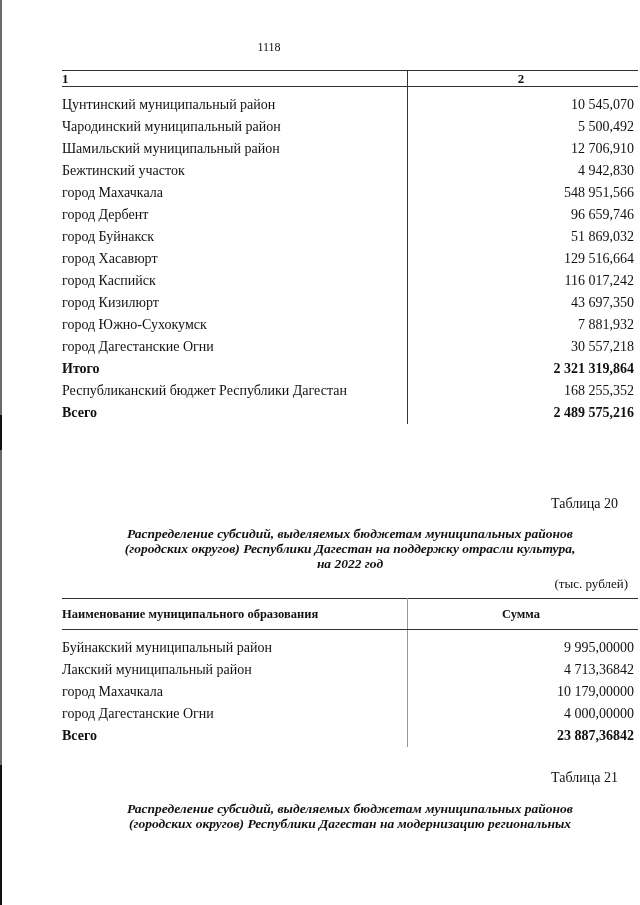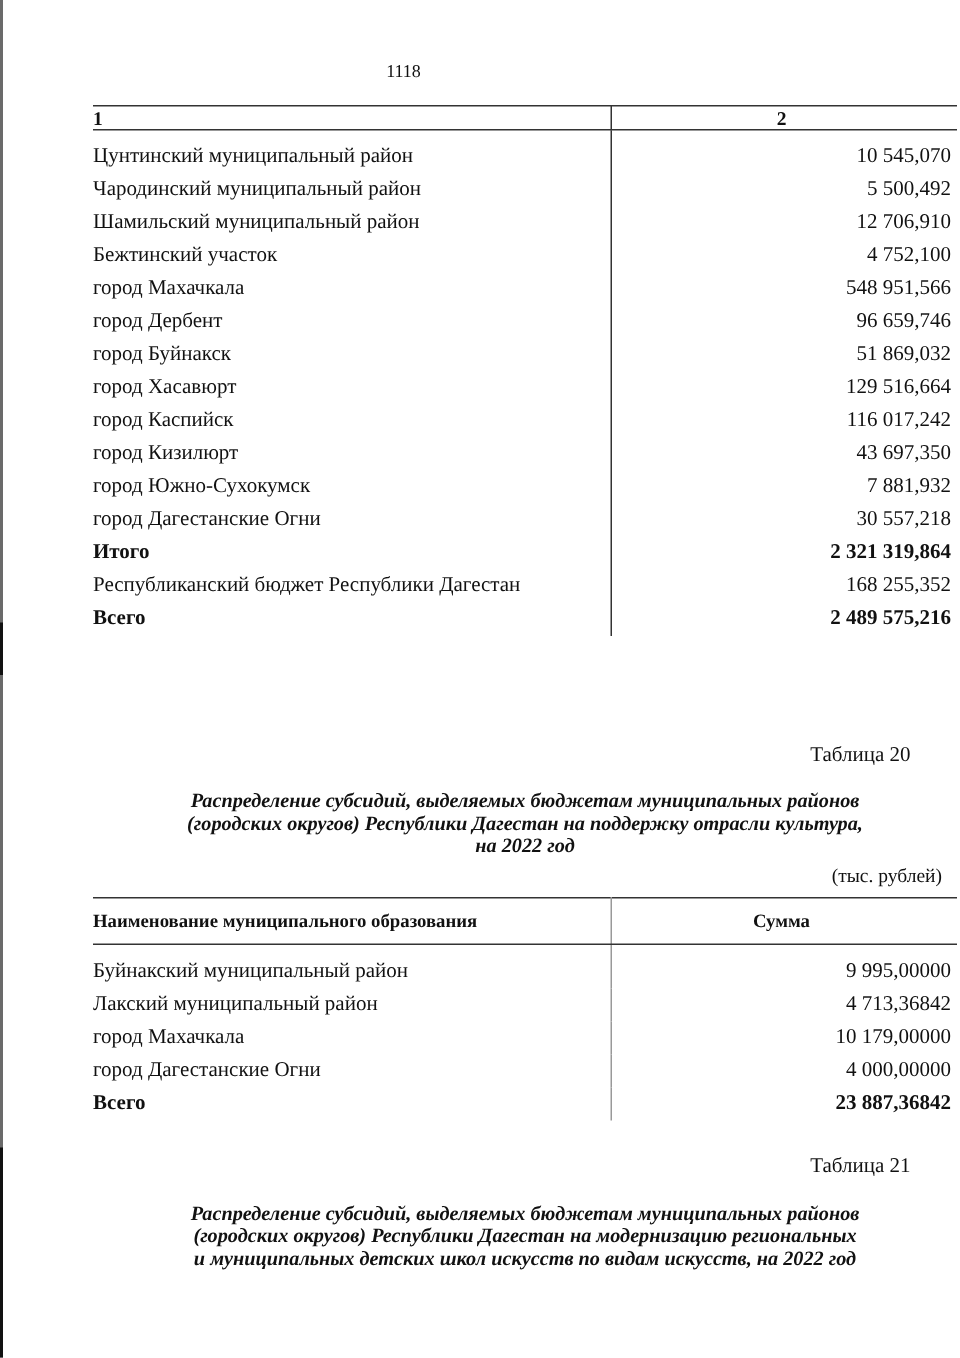--- a/index.html
+++ b/index.html
@@ -17,21 +17,21 @@
   table.t .c2 { width: 228px; text-align: right; padding-right: 4px; }
   table.t thead th { font-weight: bold; text-align: center; border-top: 1px solid #333; border-bottom: 1px solid #333; }
   table.t thead th.c2 { text-align: center; }
   .bold { font-weight: bold; }
 
   #t1 { top: 70px; }
   #t1 thead th { height: 15px; line-height: 15px; font-size: 13px; }
   #t1 tbody td { height: 22px; line-height: 22px; }
   #t1 tbody tr:first-child td { padding-top: 7px; }
 
-  .table-label { position: absolute; right: 33px; font-size: 14px; }
+  .table-label { position: absolute; right: 22px; font-size: 14px; }
   .title { position: absolute; left: 62px; width: 576px; text-align: center; font-weight: bold; font-size: 13.5px; line-height: 15px; font-style: italic; }
   .units { position: absolute; right: 12px; top: 576px; font-size: 13px; }
 
   #t2 { top: 598px; }
   #t2 thead th { height: 30px; line-height: 30px; font-size: 12.5px; }
   #t2 tbody td { height: 22px; line-height: 22px; }
   #t2 tbody tr:first-child td { padding-top: 7px; }
   #t2 .c1 { border-right-color: #999; }
 </style>
 </head>
@@ -59,21 +59,21 @@
       <tr>
         <td class="c1">Чародинский муниципальный район</td>
         <td class="c2">5 500,492</td>
       </tr>
       <tr>
         <td class="c1">Шамильский муниципальный район</td>
         <td class="c2">12 706,910</td>
       </tr>
       <tr>
         <td class="c1">Бежтинский участок</td>
-        <td class="c2">4 752,100</td>
+        <td class="c2">4 942,830</td>
       </tr>
       <tr>
         <td class="c1">город Махачкала</td>
         <td class="c2">548 951,566</td>
       </tr>
       <tr>
         <td class="c1">город Дербент</td>
         <td class="c2">96 659,746</td>
       </tr>
       <tr>
@@ -151,14 +151,13 @@
         <td class="c1">Всего</td>
         <td class="c2">23 887,36842</td>
       </tr>
     </tbody>
 </table>
 
 <div class="table-label" style="top:770px;">Таблица 21</div>
 <div class="title" style="top:801px;">
   <div>Распределение субсидий, выделяемых бюджетам муниципальных районов</div>
   <div>(городских округов) Республики Дагестан на модернизацию региональных</div>
-  <div>и муниципальных детских школ искусств по видам искусств, на 2022 год</div>
 </div>
 
 </body></html>

